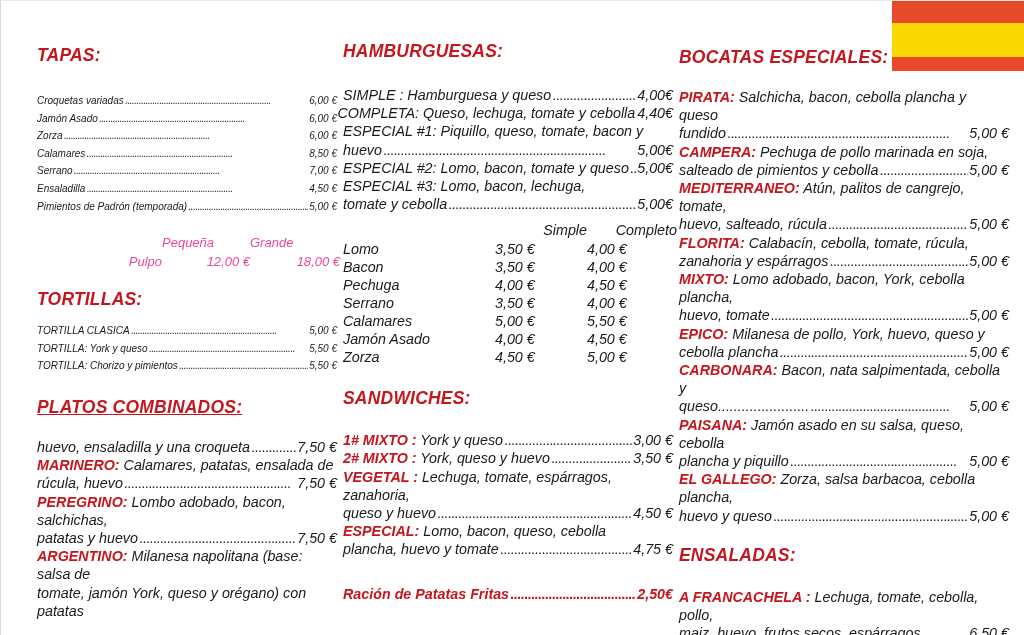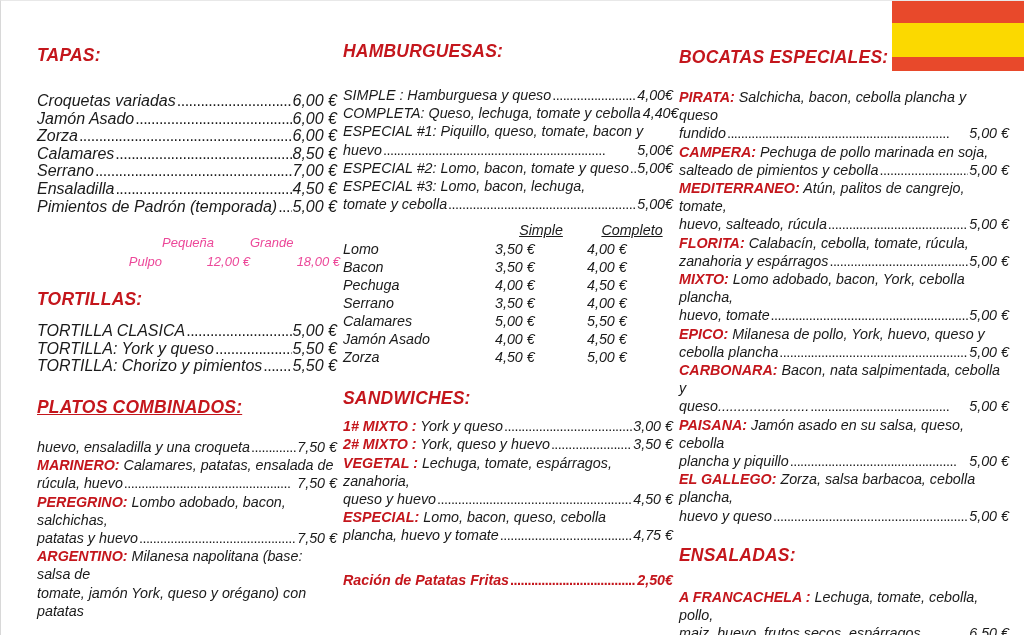--- a/index.html
+++ b/index.html
@@ -29,51 +29,51 @@
 
   h2.section {
     color:#c4161c;
     font-style:italic;
     font-weight:bold;
     font-size:17.5px;
     letter-spacing:.2px;
     white-space:nowrap;
   }
 
-  .rows { font-style:italic; font-size:16px; color:#1a1a1a; line-height:17.6px; }
+  .rows { font-style:italic; font-size:10px; color:#1a1a1a; line-height:17.6px; }
 
   
   .row { display:flex; align-items:baseline; width:100%; }
   .row .nm { flex:0 0 auto; white-space:nowrap; }
   .row .dots {
     flex:1 1 auto; overflow:hidden; white-space:nowrap;
     font-style:normal; letter-spacing:-0.5px; margin:0 1px;
     color:#1a1a1a;
   }
   .row .pr { flex:0 0 auto; white-space:nowrap;text-align:center; }
 
   
   .entry { font-style:italic; font-size:14.3px; line-height:18.2px; color:#1a1a1a; }
   .entry .key { color:#c4161c; font-weight:bold; }
-  .entry .tailrow { display:flex; align-items:baseline; width:100%; }
+  .entry .tailrow { display:flex; align-items:baseline; width:100%;justify-content:flex-end; }
   .entry .tailrow .tx { flex:0 0 auto; white-space:nowrap; }
   .entry .tailrow .dots { flex:1 1 auto; overflow:hidden; white-space:nowrap;
                           font-style:normal; letter-spacing:-0.5px; margin:0 1px; }
   .entry .tailrow .pr { flex:0 0 auto; white-space:nowrap; }
 
   
   .sizes { font-style:italic; font-size:13px; line-height:19px; color:#ec4899; }
   .sizes .grid { display:grid; grid-template-columns:125px 88px 90px; }
   .sizes .c { text-align:left; }
   .sizes .v { text-align:right; }
 
   
   .btable { font-style:italic; font-size:14.3px; line-height:18.1px; color:#1a1a1a; }
   .btable .hrow, .btable .brow { display:grid; grid-template-columns:152px 92px 90px; }
-  .btable .hrow div { text-align:center;text-decoration:underline; }
+  .btable .hrow div { text-align:right; }
   .btable .brow .p { text-align:left; }
 
   .extras { font-style:italic; font-size:14.3px; line-height:18px; color:#c4161c; font-weight:bold; }
   .extras .row .dots { color:#c4161c; }
 </style>
 </head>
 <body>
 
 <div class="page">
 
@@ -291,21 +291,21 @@
       </div>
       <div class="brow">
         <div>Zorza</div>
         <div class="p">4,50 €</div>
         <div class="p">5,00 €</div>
       </div>
     </div>
 
     <h2 class="section" style="margin-top:22px;">SANDWICHES:</h2>
 
-    <div style="margin-top:8px;">
+    <div style="margin-top:22px;">
 
       <div class="entry">
         <div class="tailrow">
           <span class="tx"><span class="key">1# MIXTO :</span><span> York y queso</span></span>
           <span class="dots">....................................................</span>
           <span class="pr">3,00 €</span>
         </div>
       </div>
 
       <div class="entry">

